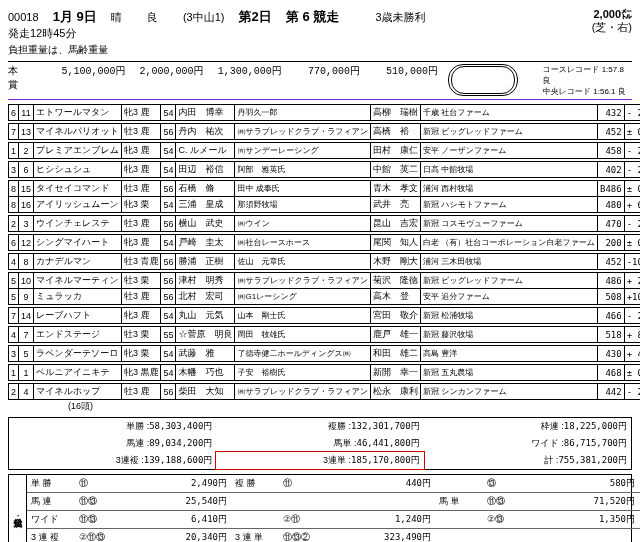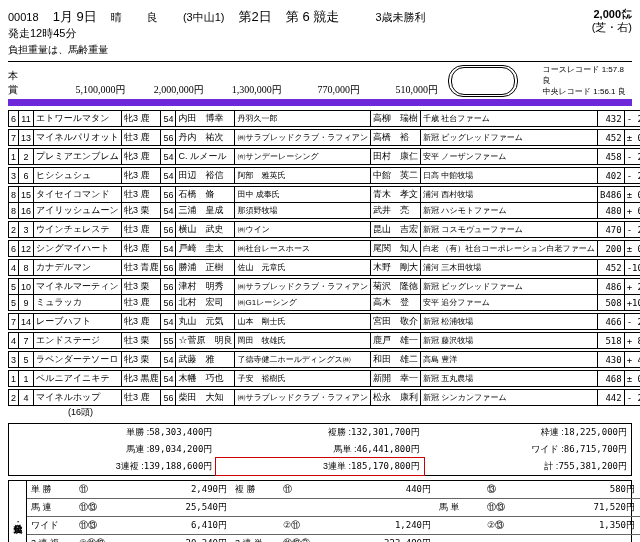--- a/index.html
+++ b/index.html
@@ -1,23 +1,23 @@
 <!DOCTYPE html>
 <html><head>
 <meta charset="utf-8">
 <style>
 body{font-family:"MS Gothic","Hiragino Sans",sans-serif;font-size:10px;margin:0;padding:8px;background:#fff;color:#000;width:624px}
 .hdr{display:flex;justify-content:space-between;margin-bottom:2px}
 .hdr-l{font-size:11px}
-.hdr-l b{font-weight:normal;font-size:13px}
+.hdr-l b{font-weight:bold;font-size:13px}
 .hdr-r{text-align:right;font-size:11px}
 .sub{font-size:10px;margin-bottom:4px}
-.prize-row{display:flex;align-items:flex-end;border-top:1px solid #000;border-bottom:7px solid #6d28d9;padding:2px 0}
+.prize-row{display:flex;align-items:flex-start;border-top:1px solid #000;border-bottom:1px solid #6d28d9;padding:2px 0}
 .prize-row .lbl{margin-right:10px}
-.prize-row .amt{display:inline-block;width:80px;text-align:right;font-family:Liberation Serif, serif}
+.prize-row .amt{display:inline-block;width:80px;text-align:right;font-family:Liberation Mono, monospace}
 .track{position:relative;width:70px;height:30px;border:1.5px solid #000;border-radius:15px;margin-left:10px}
 .track:after{content:"";position:absolute;top:1px;left:2px;right:2px;bottom:1px;border:1px solid #000;border-radius:13px}
 .rec{font-size:8px;margin-left:24px}
 table.rt{border-collapse:collapse;width:100%;margin-top:4px}
 table.rt td{border:1px solid #000;padding:1px 2px;font-size:9px;white-space:nowrap}
 table.rt td.n{text-align:center}
 table.rt td.r{text-align:right;font-family:monospace}
 .sales{border:1px solid #000;margin-top:4px}
 .sales-row{display:flex}
 .sales-cell{flex:1;padding:2px 4px;font-size:9px;display:flex;justify-content:flex-end}

